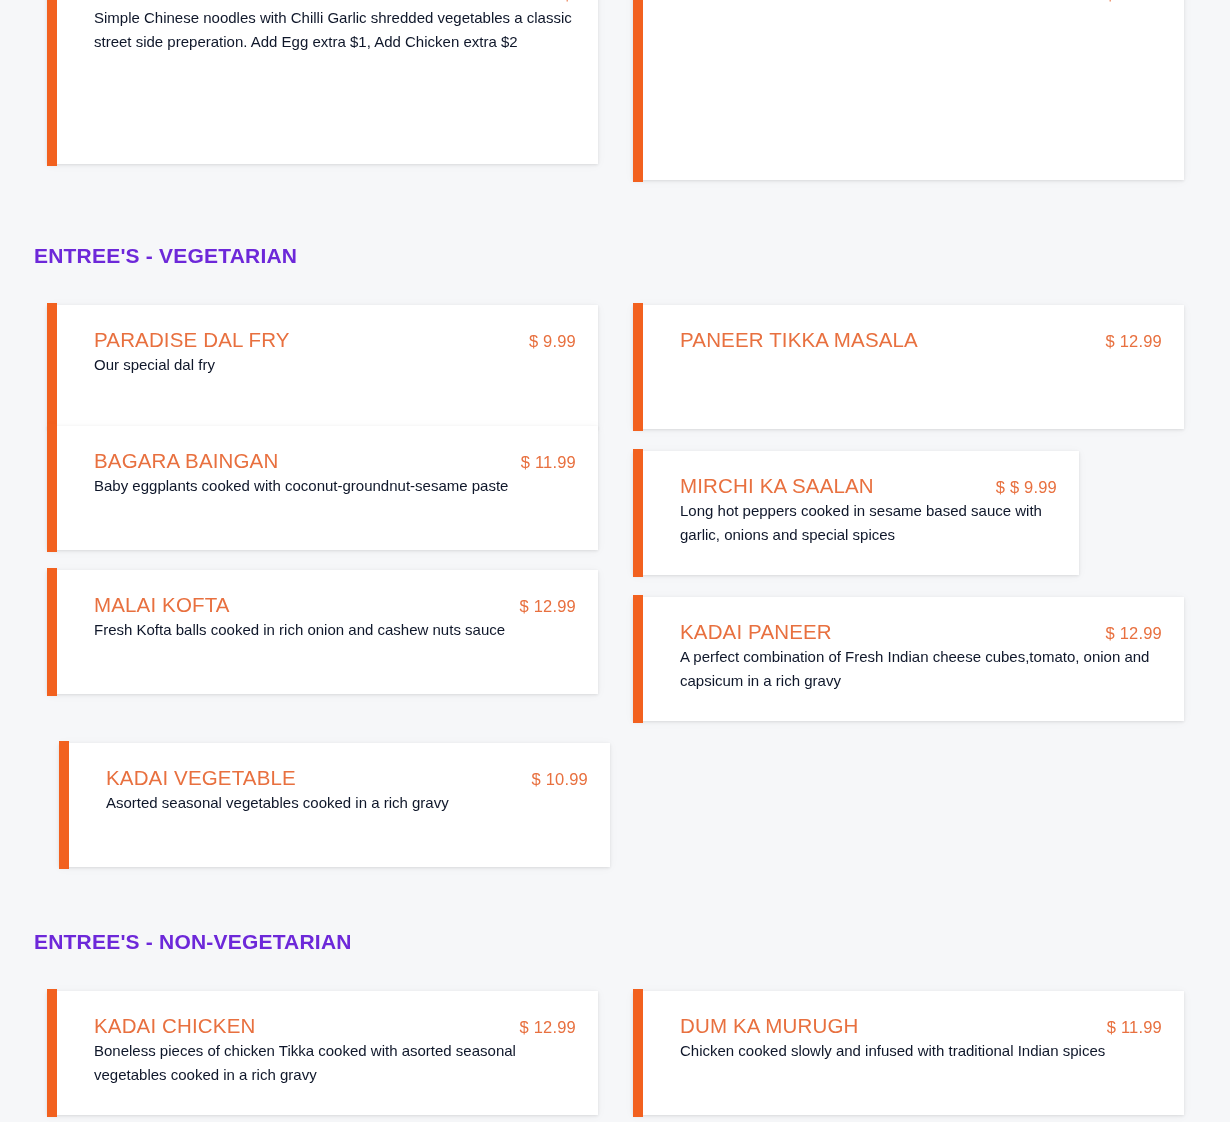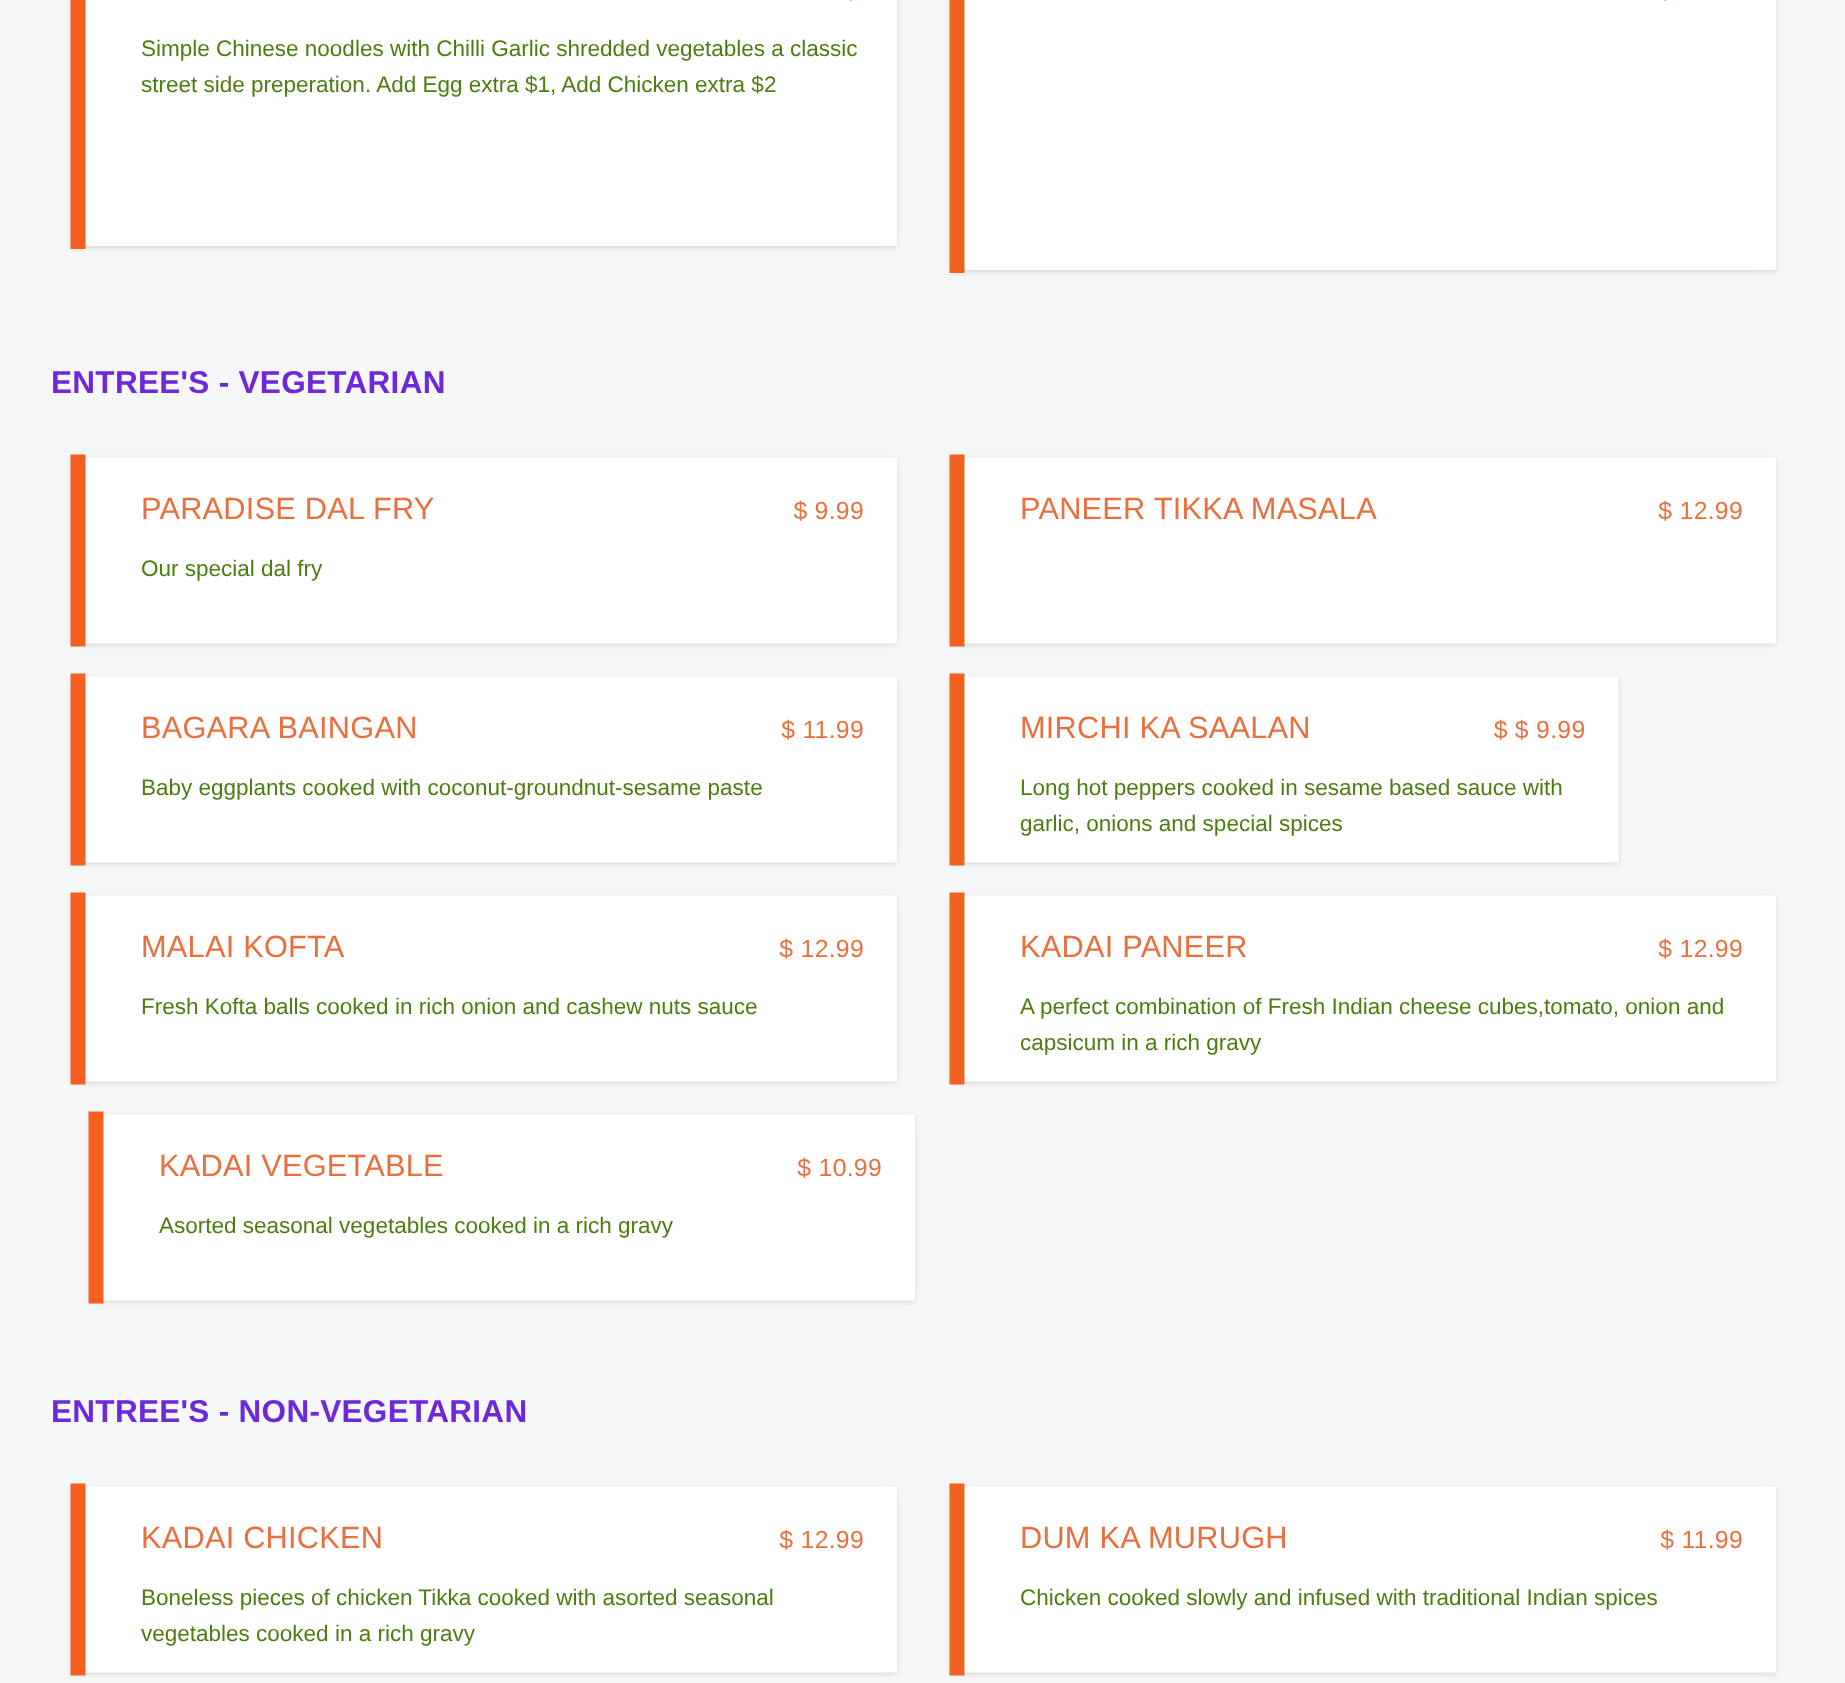--- a/index.html
+++ b/index.html
@@ -78,22 +78,21 @@
     color: #e8703f;
     font-size: 16.5px;
     font-weight: 400;
     letter-spacing: 0.2px;
     white-space: nowrap;
     flex: 0 0 auto;
     text-align: right;
   }
 
   .item-desc {
-    margin-top: 15px;
-    color: #4d7c0f;
+    color: #0f172a;
     font-size: 15px;
     font-weight: 400;
     line-height: 1.62;
   }
 
   
   .card-head.tight .item-title { letter-spacing: -0.1px; }
 </style>
 </head>
 <body>
@@ -137,21 +136,21 @@
   <div class="menu-card" style="left:633px; top:305px; width:551px; height:124px;">
     <span class="accent-bar"></span>
     <div class="card-inner">
       <div class="card-head">
         <span class="item-title">PANEER TIKKA MASALA</span>
         <span class="item-price">$ 12.99</span>
       </div>
     </div>
   </div>
 
-  <div class="menu-card" style="left:47px; top:451px; width:551px; height:124px;padding-left:40px;">
+  <div class="menu-card" style="left:47px; top:426px; width:551px; height:124px;padding-left:40px;">
     <span class="accent-bar"></span>
     <div class="card-inner">
       <div class="card-head">
         <span class="item-title">BAGARA BAINGAN</span>
         <span class="item-price">$ 11.99</span>
       </div>
       <div class="item-desc">Baby eggplants cooked with coconut-groundnut-sesame paste</div>
     </div>
   </div>
 
@@ -159,21 +158,21 @@
     <span class="accent-bar"></span>
     <div class="card-inner">
       <div class="card-head">
         <span class="item-title">MIRCHI KA SAALAN</span>
         <span class="item-price">$ $ 9.99</span>
       </div>
       <div class="item-desc">Long hot peppers cooked in sesame based sauce with garlic, onions and special spices</div>
     </div>
   </div>
 
-  <div class="menu-card" style="left:47px; top:597px; width:551px; height:124px;">
+  <div class="menu-card" style="left:47px; top:570px; width:551px; height:124px;">
     <span class="accent-bar"></span>
     <div class="card-inner">
       <div class="card-head">
         <span class="item-title">MALAI KOFTA</span>
         <span class="item-price">$ 12.99</span>
       </div>
       <div class="item-desc">Fresh Kofta balls cooked in rich onion and cashew nuts sauce</div>
     </div>
   </div>
 

